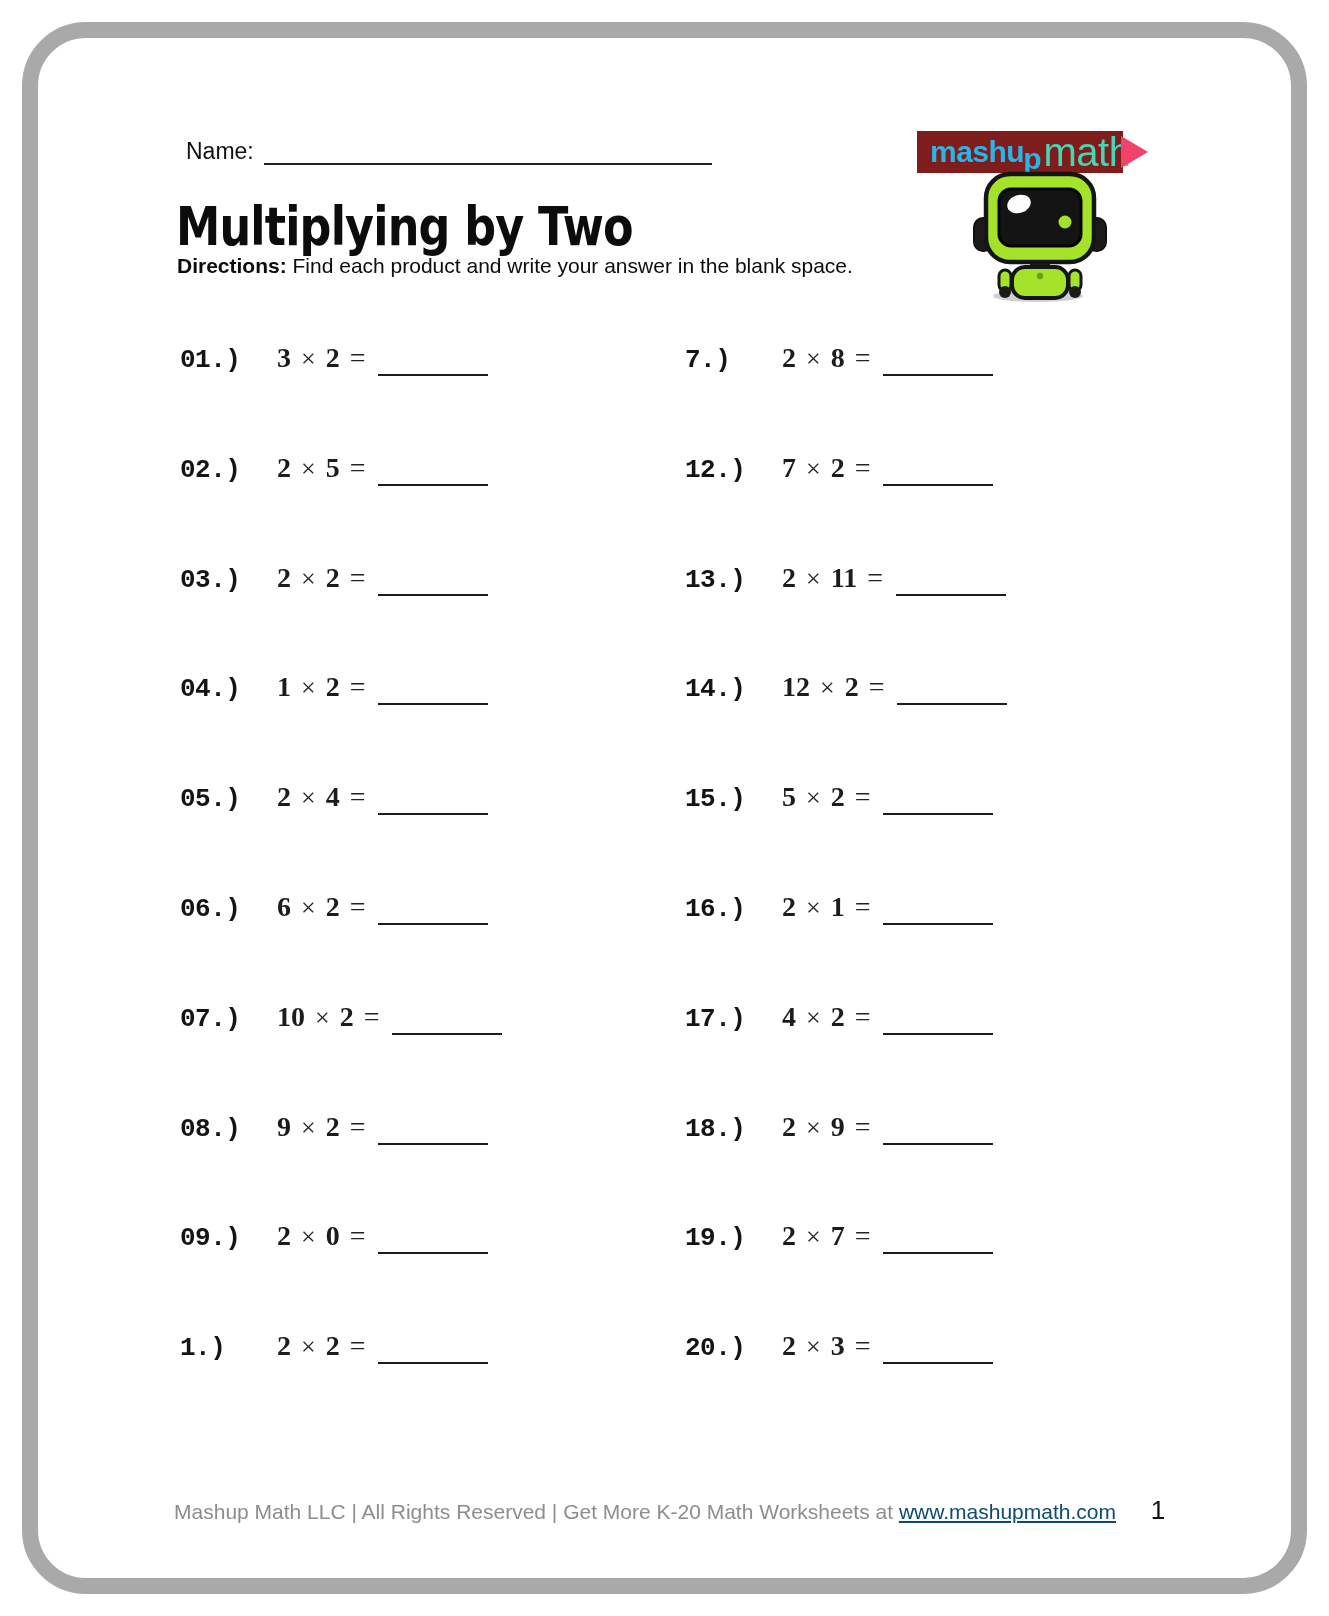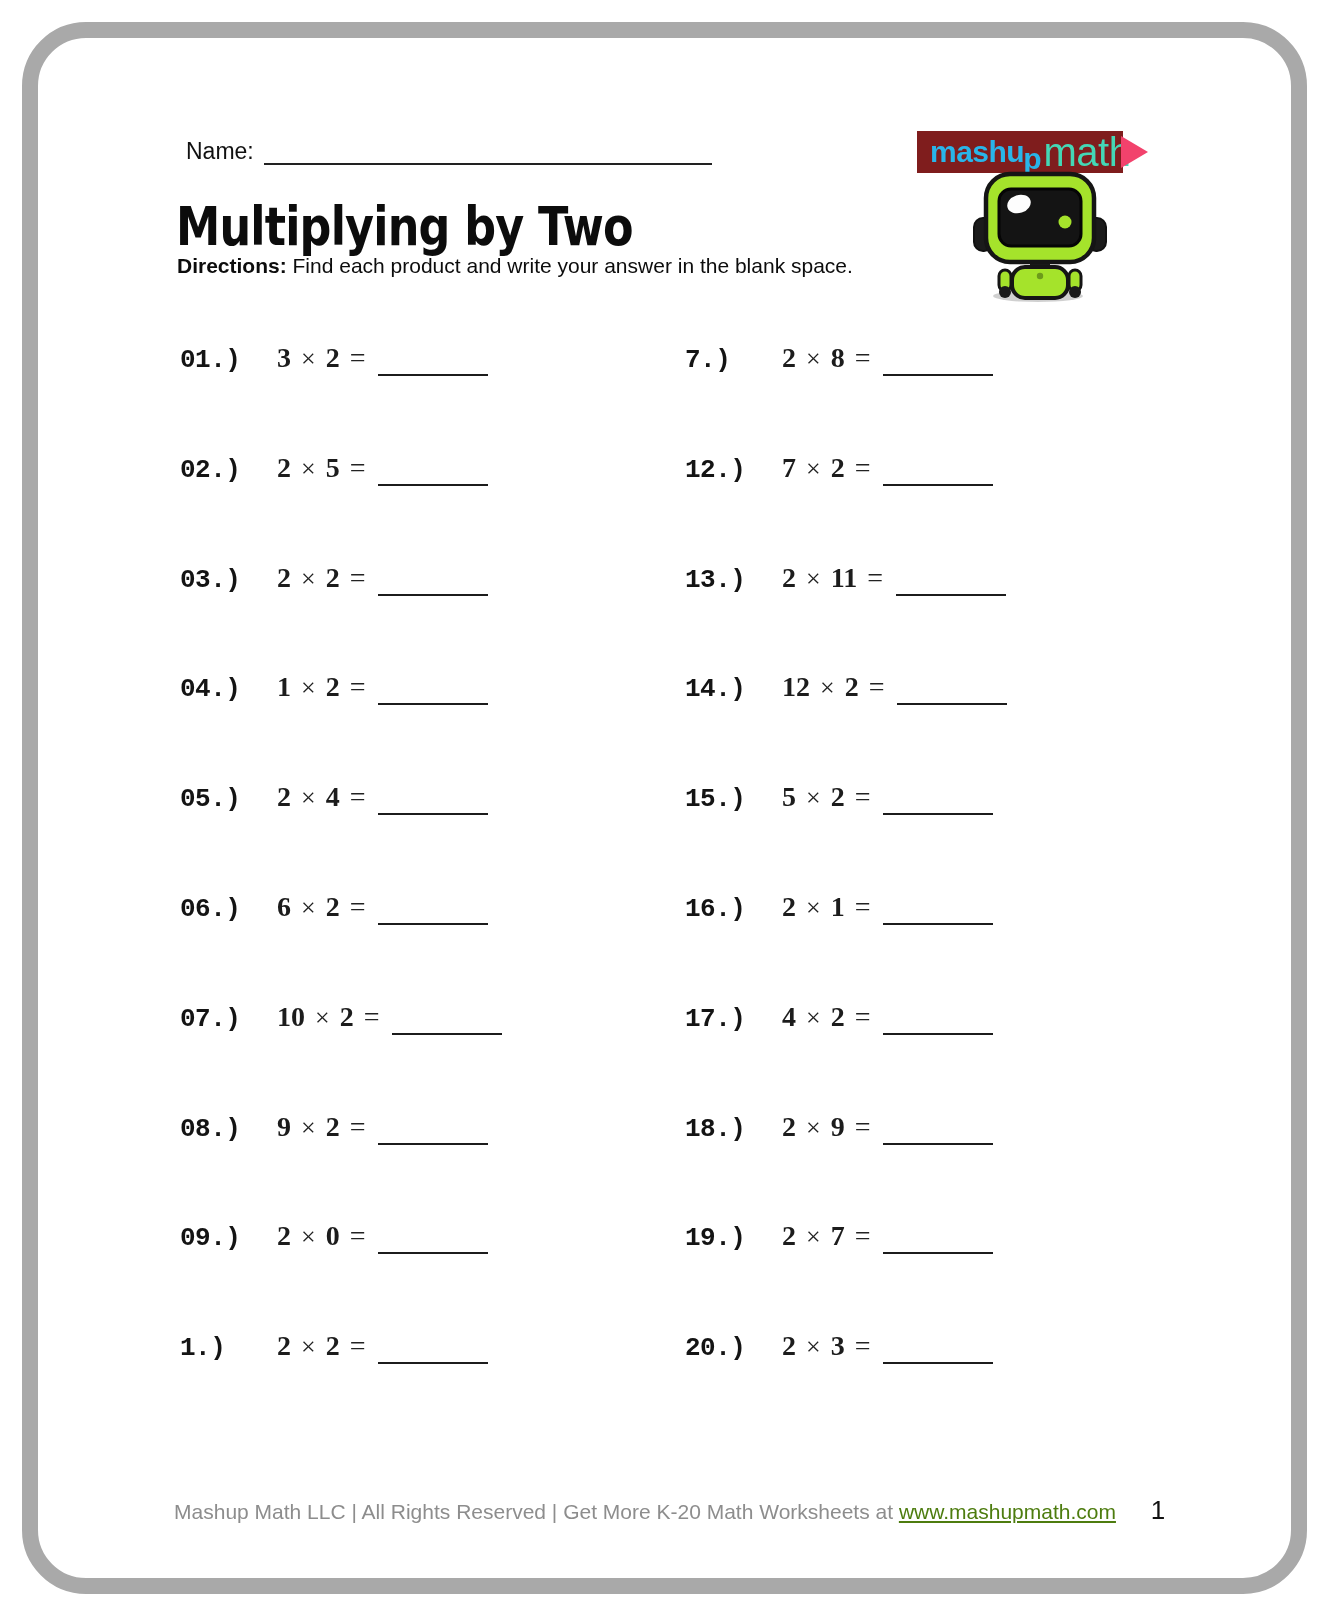--- a/index.html
+++ b/index.html
@@ -56,21 +56,21 @@
   .eq-equals{font-family:"Liberation Serif",serif;font-weight:400;font-size:28px;margin-left:10px;color:#222;}
   .blank{
     display:inline-block;width:110px;height:2px;border-bottom:2.5px solid #1c1c1c;
     position:relative;top:9px;margin-left:13px;
   }
   
   .footer{
     position:absolute;left:100px;top:1500px;width:1090px;text-align:center;
     font-size:21px;color:#8d8d8d;white-space:nowrap;
   }
-  .footer a{color:#4d7c0f;text-decoration:underline;}
+  .footer a{color:#0c4a6e;text-decoration:underline;}
   .page-num{position:absolute;left:1138px;top:1495px;width:40px;text-align:center;font-size:26px;color:#111;}
 </style>
 </head>
 <body>
 
 <div class="frame"></div>
 
 <div class="name-row">
   <span>Name:</span><span class="name-line"></span>
 </div>

